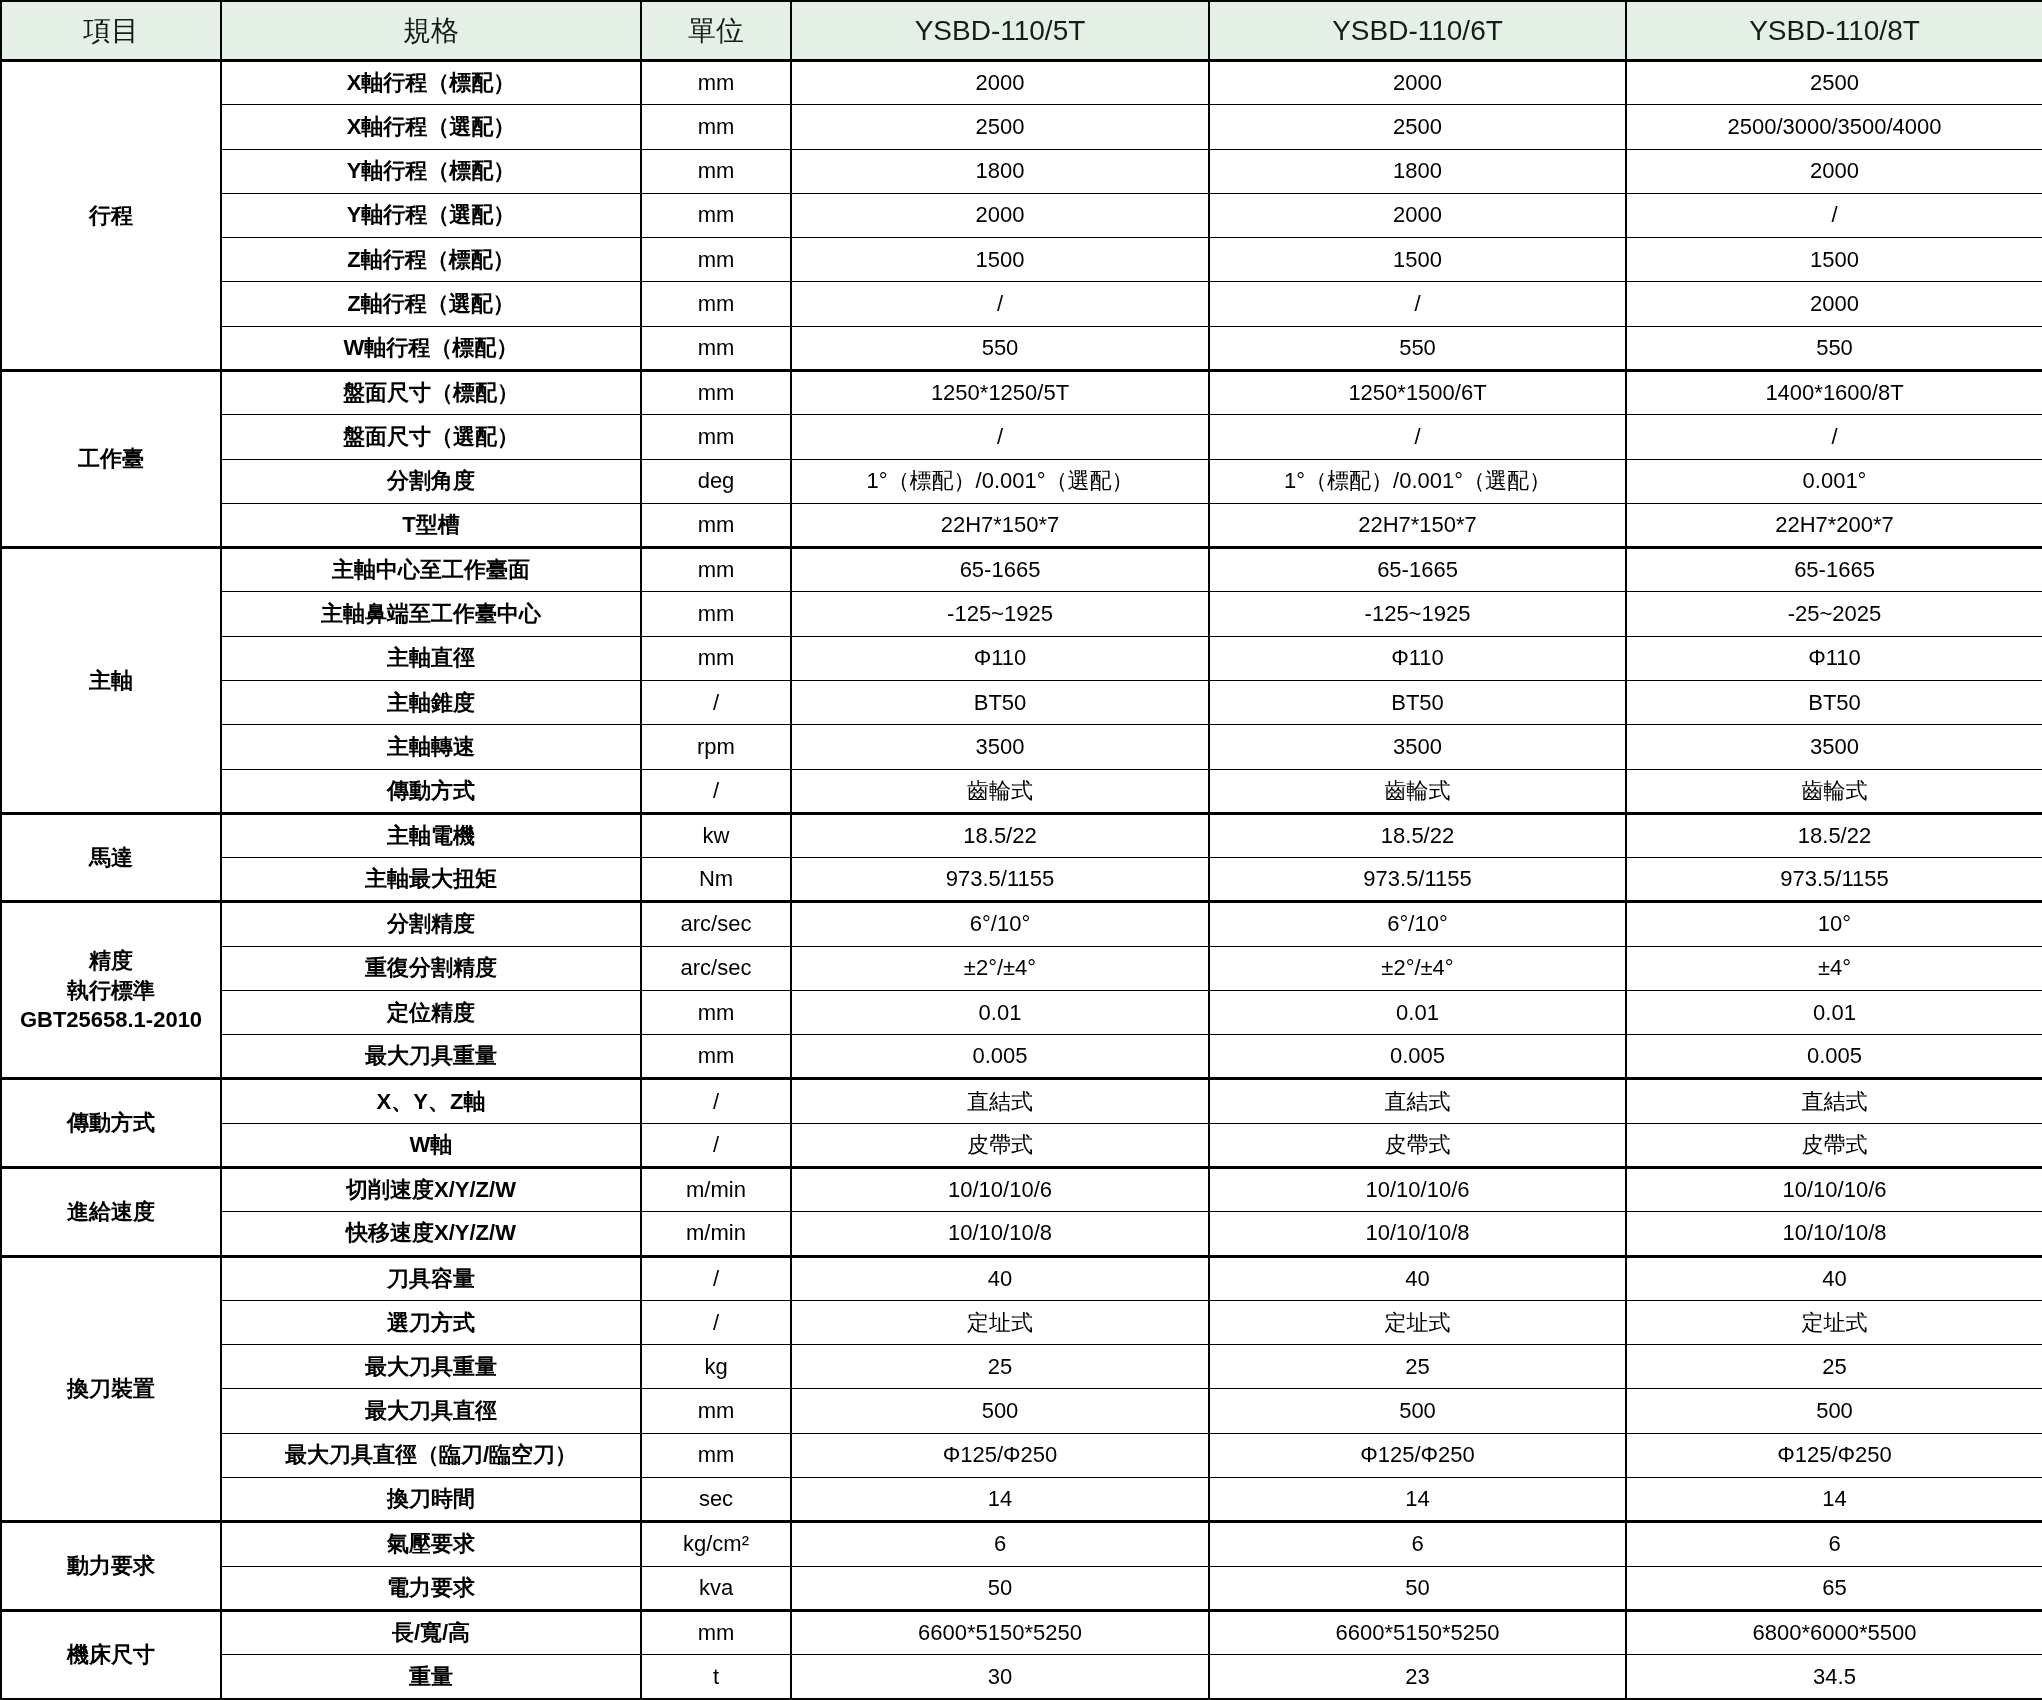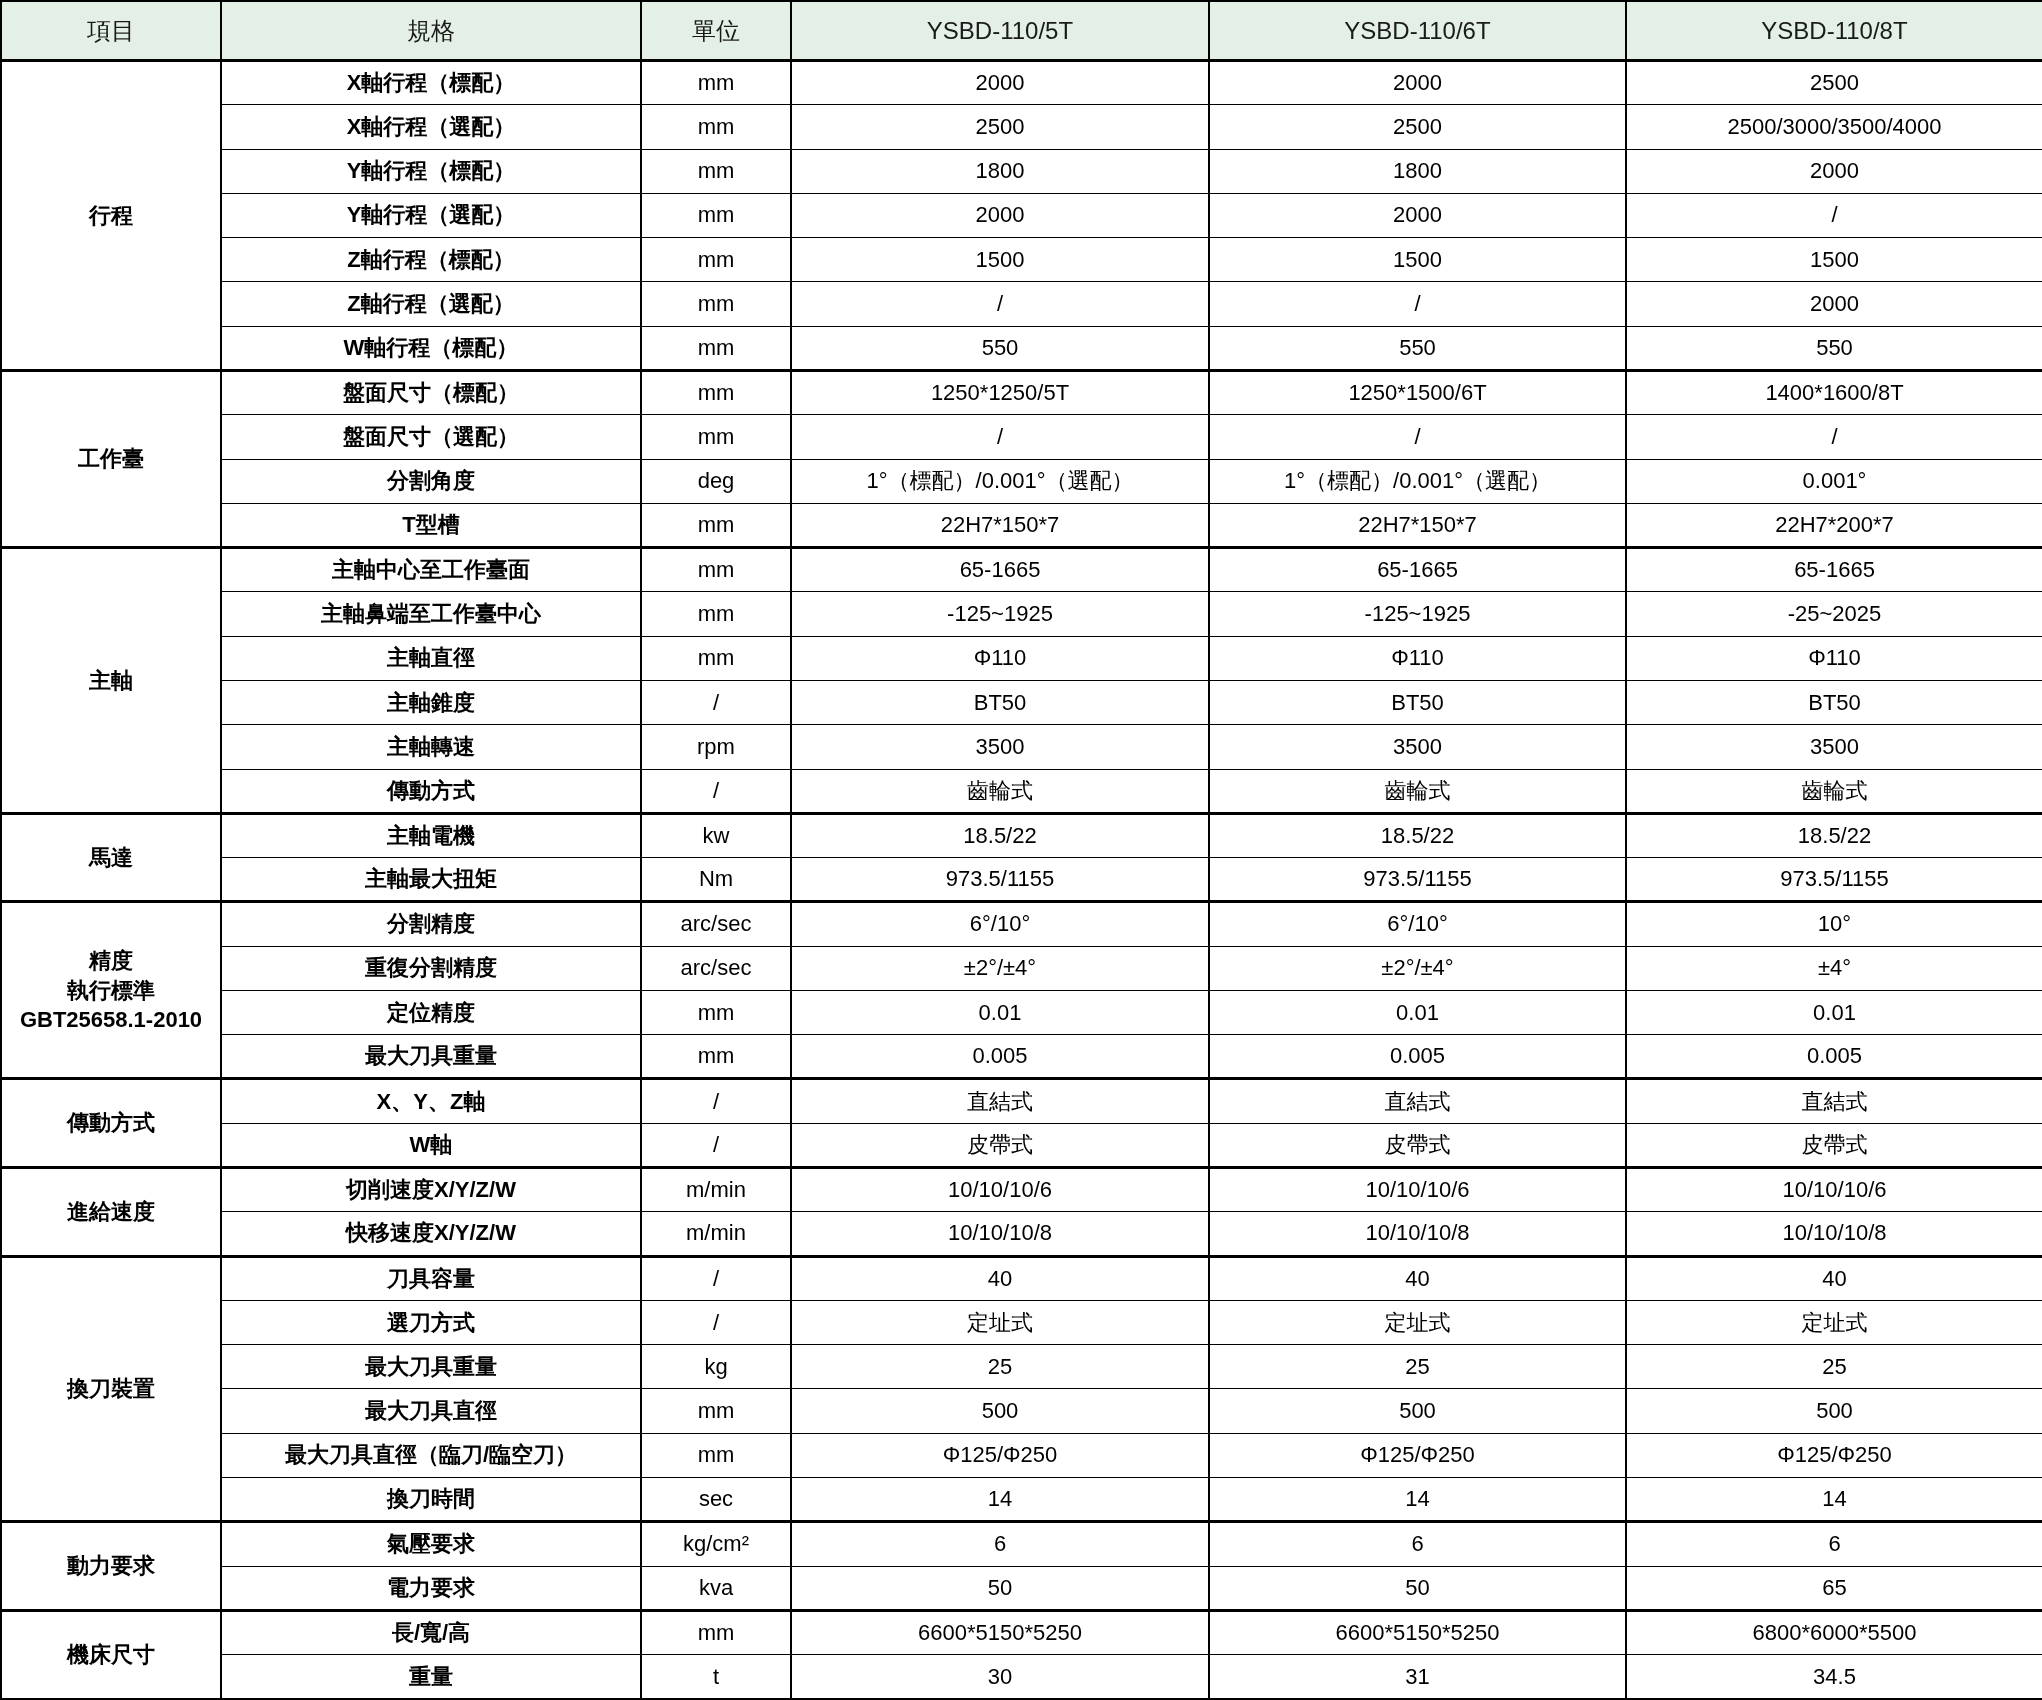--- a/index.html
+++ b/index.html
@@ -15,21 +15,21 @@
     text-align:center;vertical-align:middle;
     padding:0 6px;overflow:hidden;
     font-size:22px;font-weight:normal;
     background:#ffffff;
   }
   #spec-table{border:2px solid #000;}
   #spec-table thead th{
     height:57px;
     background:var(--header-bg,#e4efe5);
     border-bottom-width:2px;
-    font-size:24px;font-weight:normal;
+    font-size:28px;font-weight:normal;
     color:#1a1a1a;
   }
   #spec-table tbody td.group{
     font-weight:bold;
     white-space:pre-line;
     line-height:1.35;
   }
   #spec-table tbody td.spec{font-weight:bold;}
   #spec-table tbody td.val.strong{font-weight:normal;}
   #spec-table tbody tr{height:44px;}
@@ -319,17 +319,17 @@
         <td class="spec">長/寬/高</td>
         <td class="unit">mm</td>
         <td class="val">6600*5150*5250</td>
         <td class="val">6600*5150*5250</td>
         <td class="val">6800*6000*5500</td>
       </tr>
       <tr>
         <td class="spec">重量</td>
         <td class="unit">t</td>
         <td class="val">30</td>
-        <td class="val">31</td>
+        <td class="val">23</td>
         <td class="val">34.5</td>
       </tr>
     </tbody>
 </table>
 
 </body></html>

